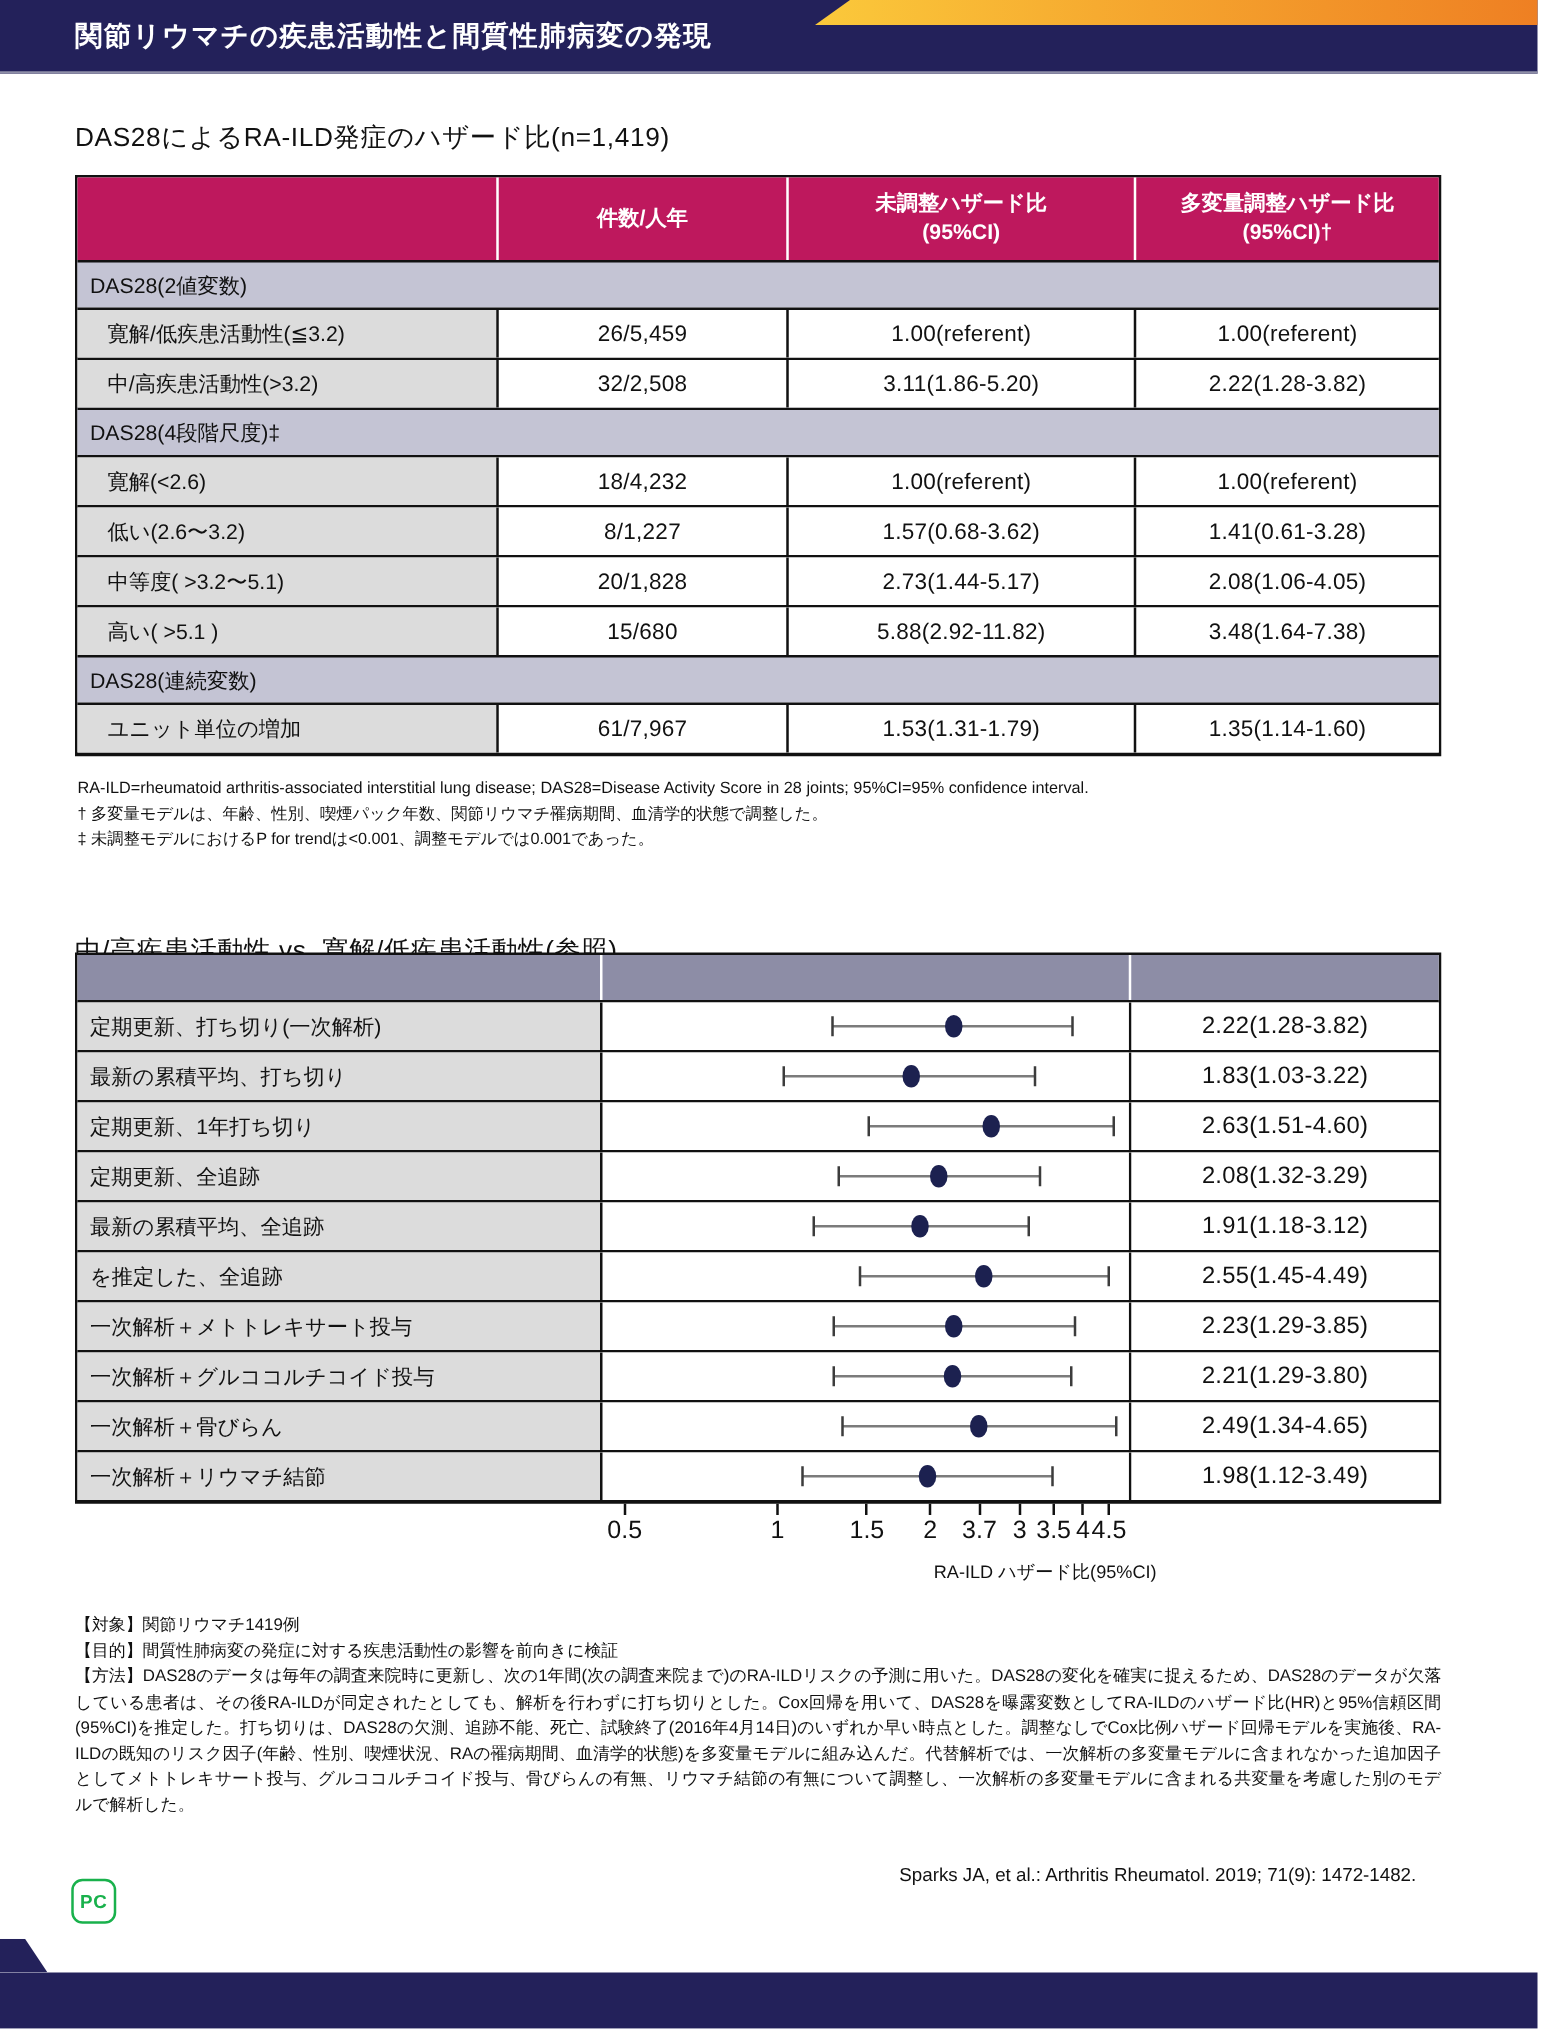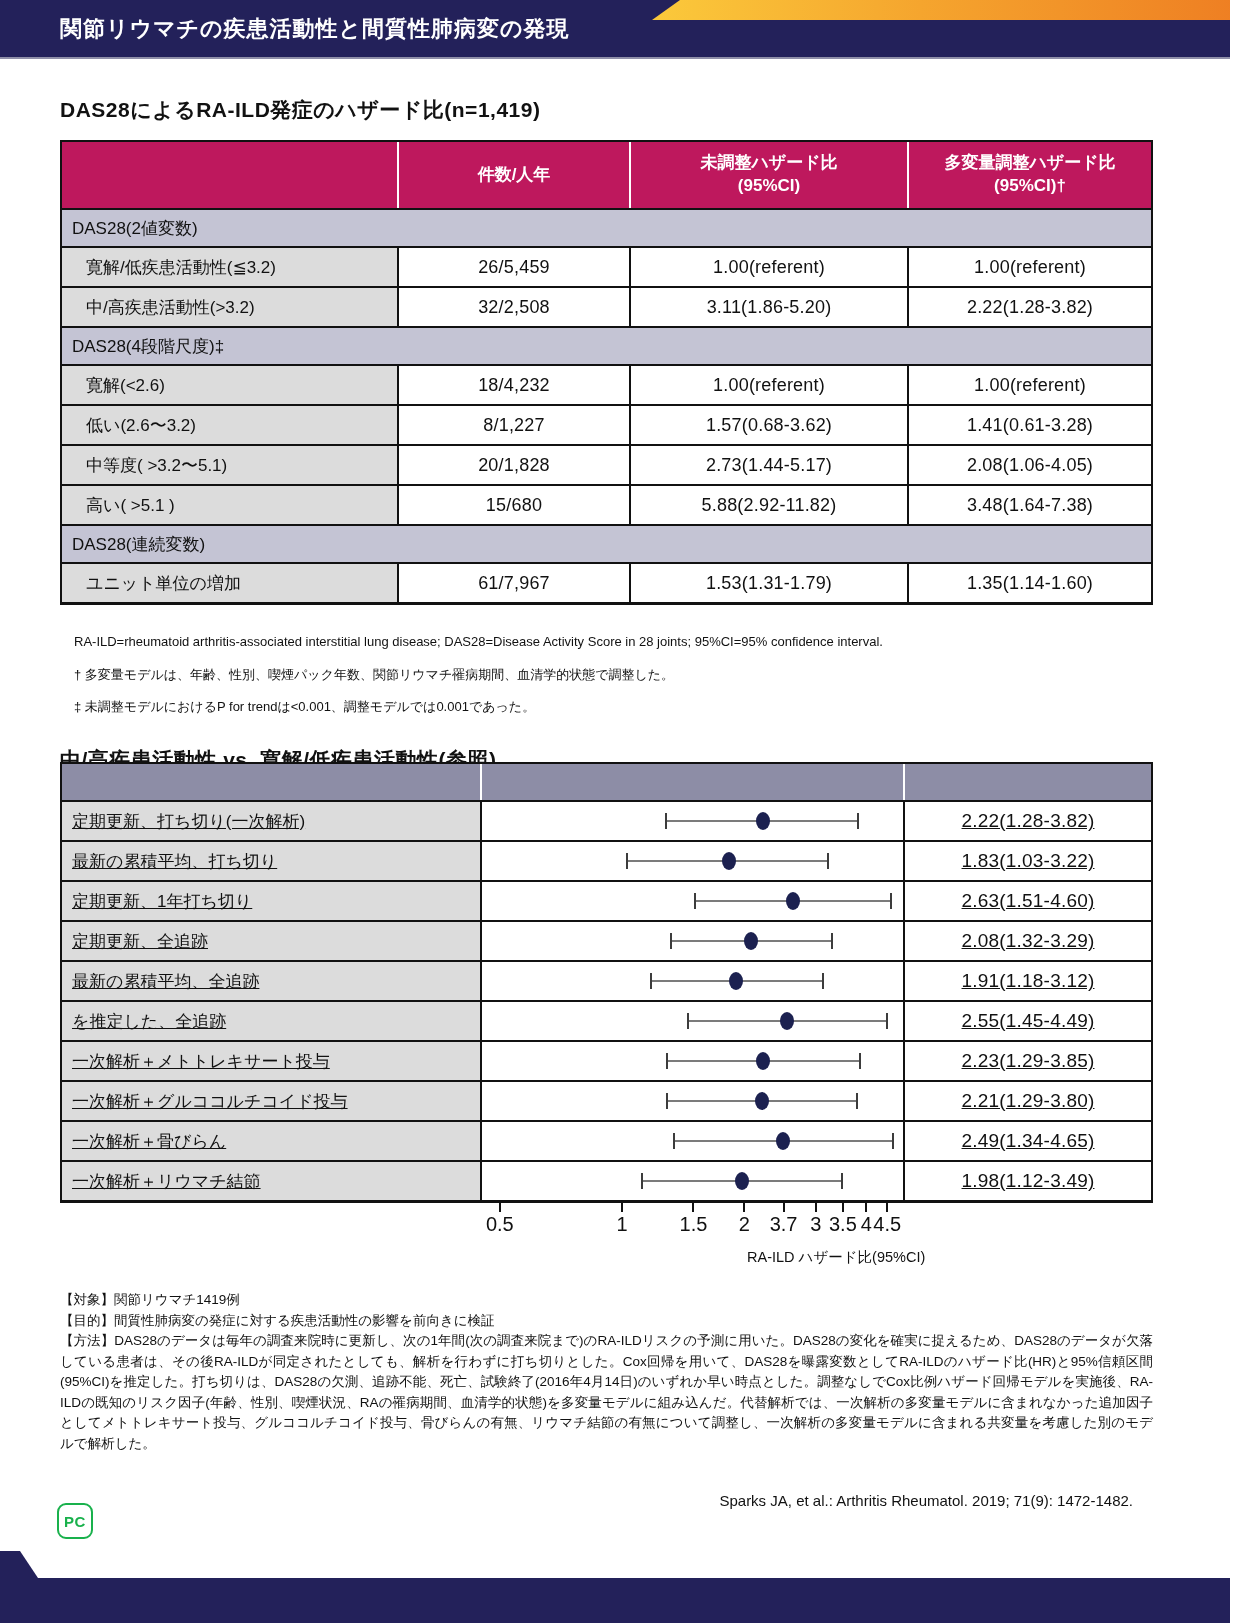--- a/index.html
+++ b/index.html
@@ -8,21 +8,21 @@
 
   
   .header-bar { position:absolute; top:0; left:0; width:1250px; height:57px;
     background:#23215a; border-bottom:2px solid #8f8fa8; display:flex; align-items:center; }
   .page-title { color:#fff; font-size:22px; font-weight:bold; margin:0 0 0 60px; letter-spacing:1px; }
   .ribbon { position:absolute; top:0; left:652px; width:598px; height:20px;
     background:linear-gradient(90deg,#fbc93b 0%,#f5a52e 45%,#ee7d22 100%);
     clip-path:polygon(28px 0,100% 0,100% 100%,0 100%); }
 
   
-  .section-title { position:absolute; left:60px; font-size:21px; font-weight:bold; color:#111; margin:0; letter-spacing:0.5px; }
+  .section-title { position:absolute; left:60px; font-size:21px; font-weight:normal; color:#111; margin:0; letter-spacing:0.5px; }
   #title1 { top:96px; }
   #title2 { top:706px;margin-top:40px; }
 
   
   .tbl { position:absolute; left:60px; width:1093px; box-sizing:border-box;
     border:2px solid #111; border-bottom-width:3px; }
 
   
   #table1 { top:140px; }
   .t1-header { display:grid; grid-template-columns:335px 232px 278px 244px; background:#be185d; height:66px; }
@@ -31,28 +31,28 @@
   .t1-header .hcell:first-child { border-left:none; }
   .t1-section { height:36px; background:#c4c4d4; border-top:2px solid #111;
     display:flex; align-items:center; padding-left:10px; font-size:17px; }
   .t1-data { display:grid; grid-template-columns:335px 232px 278px 244px; height:38px; border-top:2px solid #111; }
   .t1-data .lbl { background:#dcdcdc; display:flex; align-items:center; padding-left:24px; font-size:17px; }
   .t1-data .val { background:#fff; display:flex; align-items:center; justify-content:center;
     font-size:18px; border-left:2px solid #111; letter-spacing:0.2px; }
 
   
   .footnotes { position:absolute; left:62px; top:620px; font-size:13px; line-height:1.58; color:#111; }
-  .footnotes div { margin:12px; }
+  .footnotes div { margin:0; }
 
   
   #forest { top:762px; }
   .f-header { display:grid; grid-template-columns:418px 423px 248px; height:36px; background:#8d8da6; }
   .f-header .hcell { border-left:2px solid #fff; }
   .f-header .hcell:first-child { border-left:none; }
-  .f-row { display:grid; grid-template-columns:418px 423px 248px; height:38px; border-top:2px solid #111;text-decoration:underline; }
+  .f-row { display:grid; grid-template-columns:418px 423px 248px; height:38px; border-top:2px solid #111; }
   .f-lbl { background:#dcdcdc; display:flex; align-items:center; padding-left:10px; font-size:17px; }
   .f-plot { position:relative; background:#fff; border-left:2px solid #111; }
   .f-val { background:#fff; border-left:2px solid #111; display:flex; align-items:center;
     justify-content:center; font-size:19px; letter-spacing:0.2px; }
   .ci-line { position:absolute; top:50%; height:2px; margin-top:-1px; background:#7b7b7b; }
   .ci-cap { position:absolute; top:50%; width:2px; height:16px; margin-top:-8px; background:#3c3c3c; }
   .hr-dot { position:absolute; top:50%; width:14px; height:18px; margin-top:-9px;
     border-radius:50%; background:#1c2150; }
 
   

